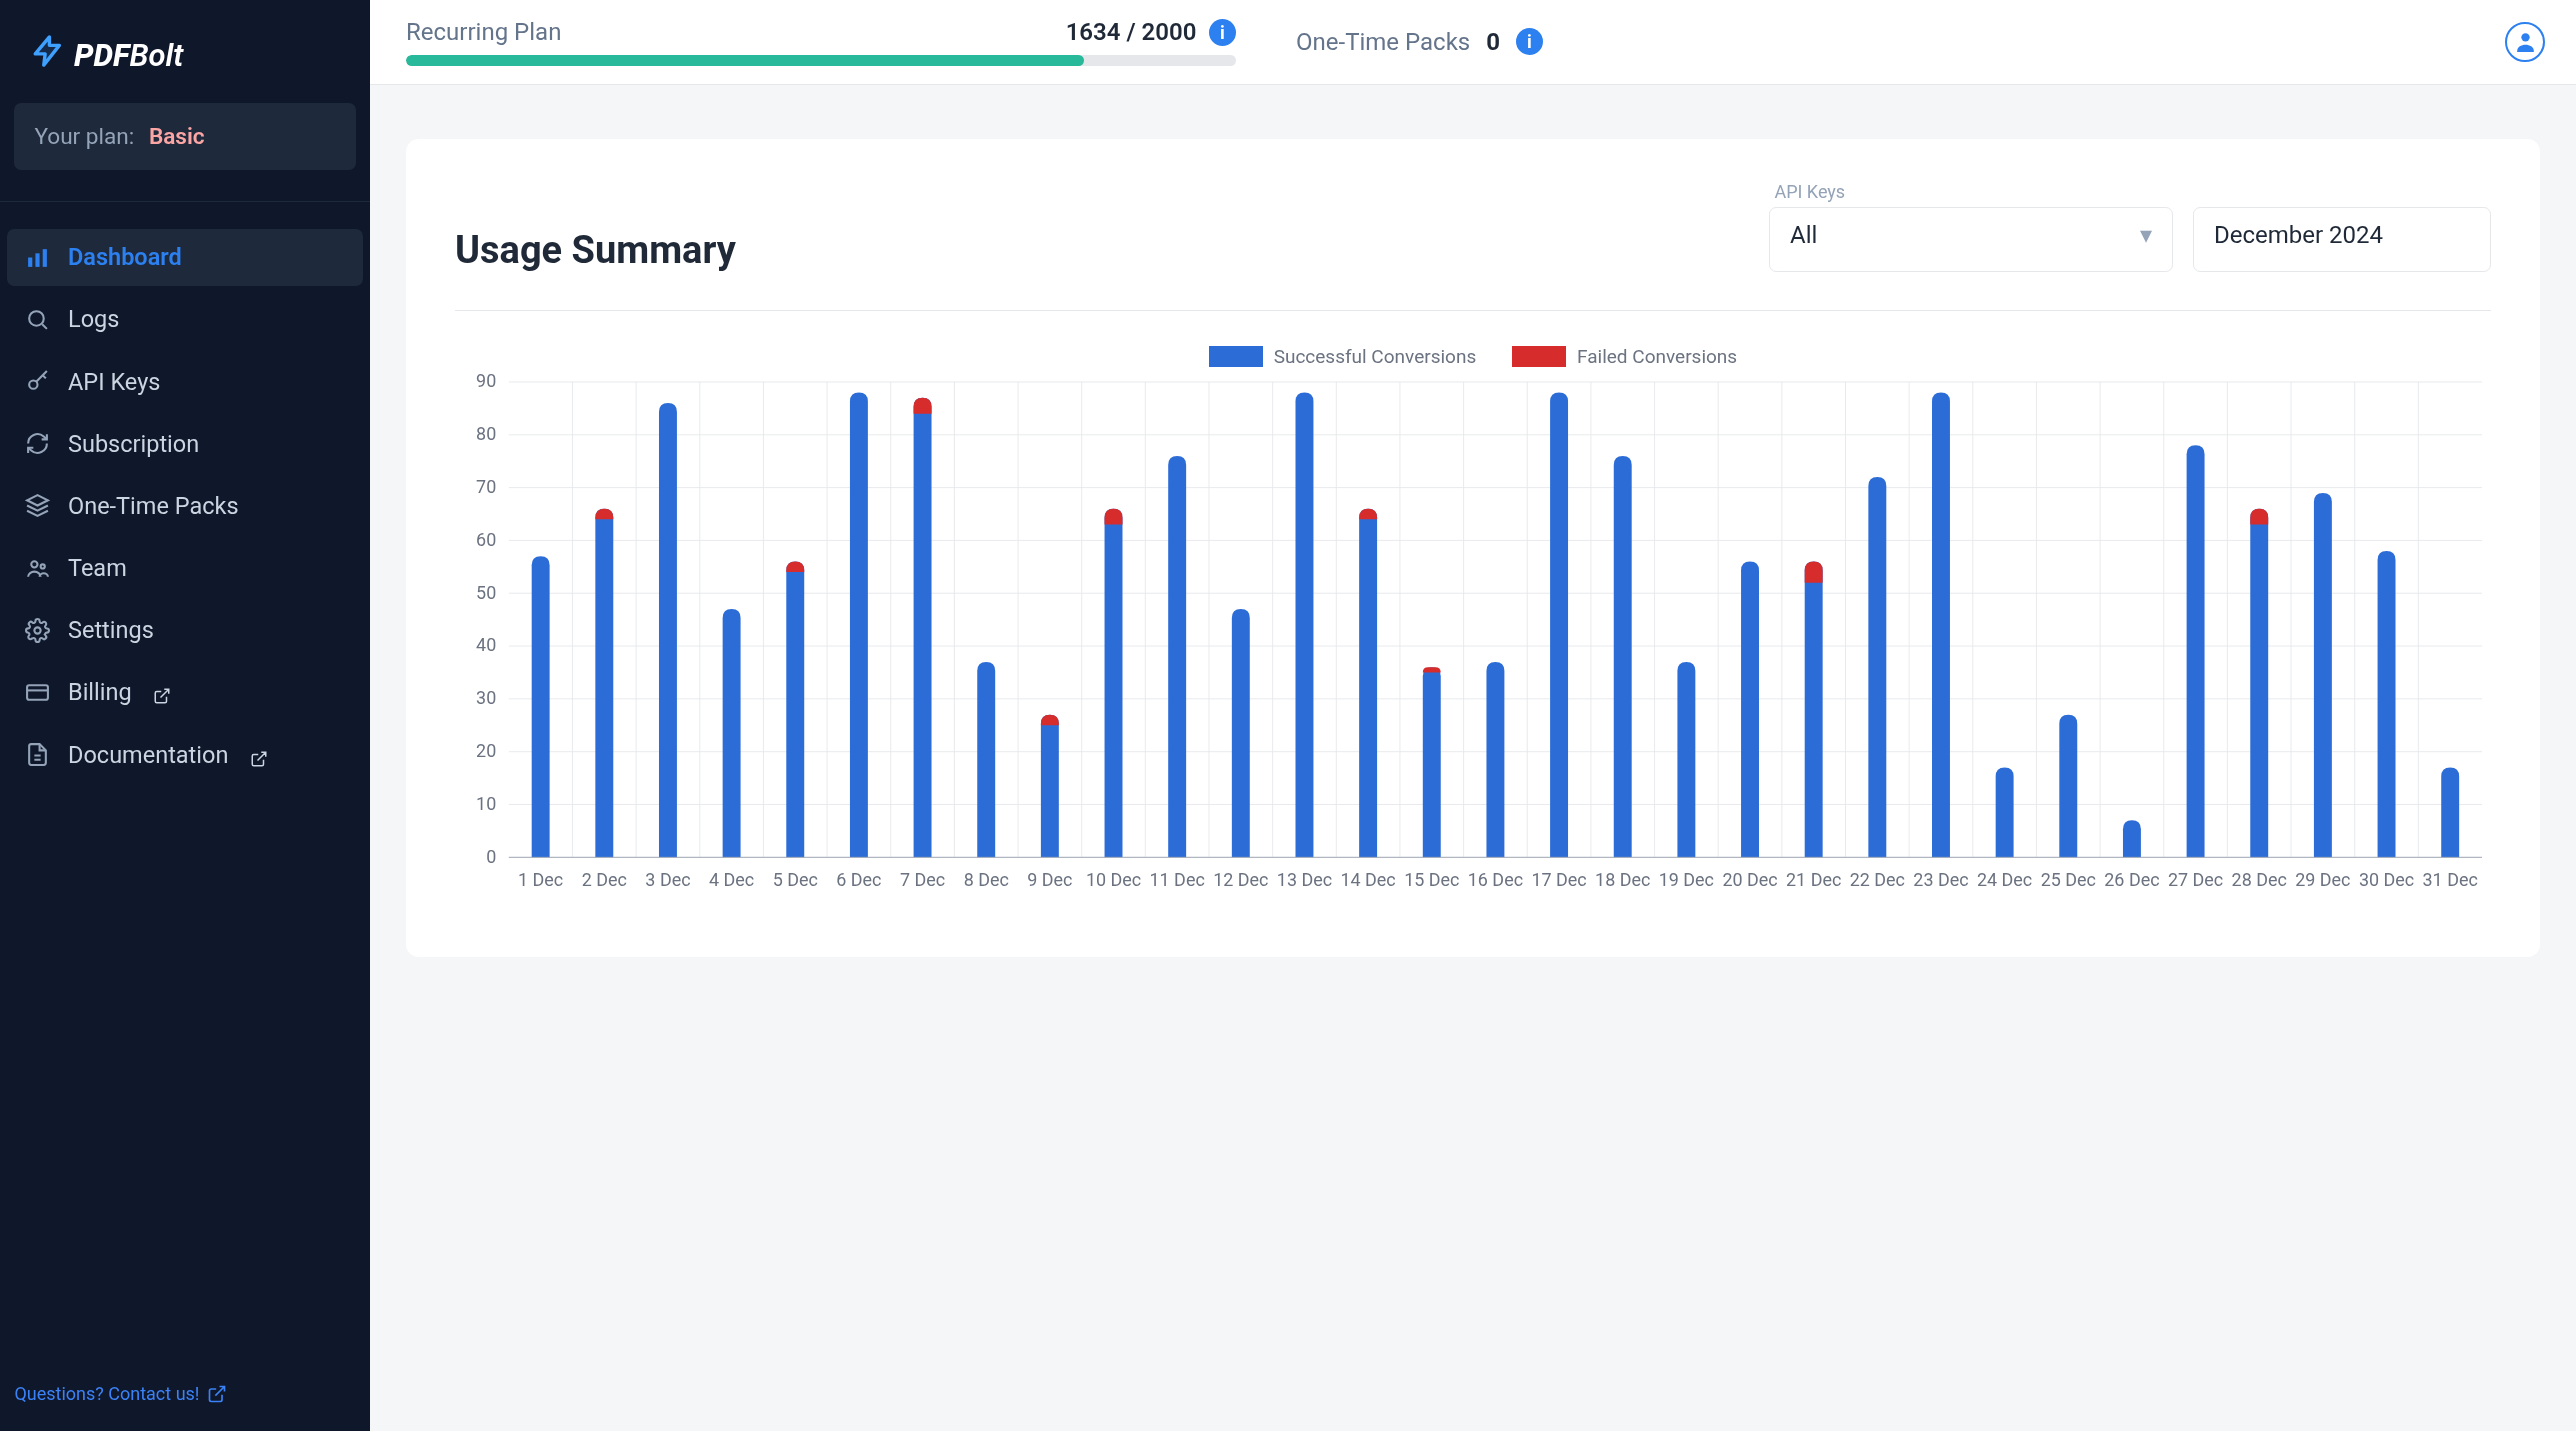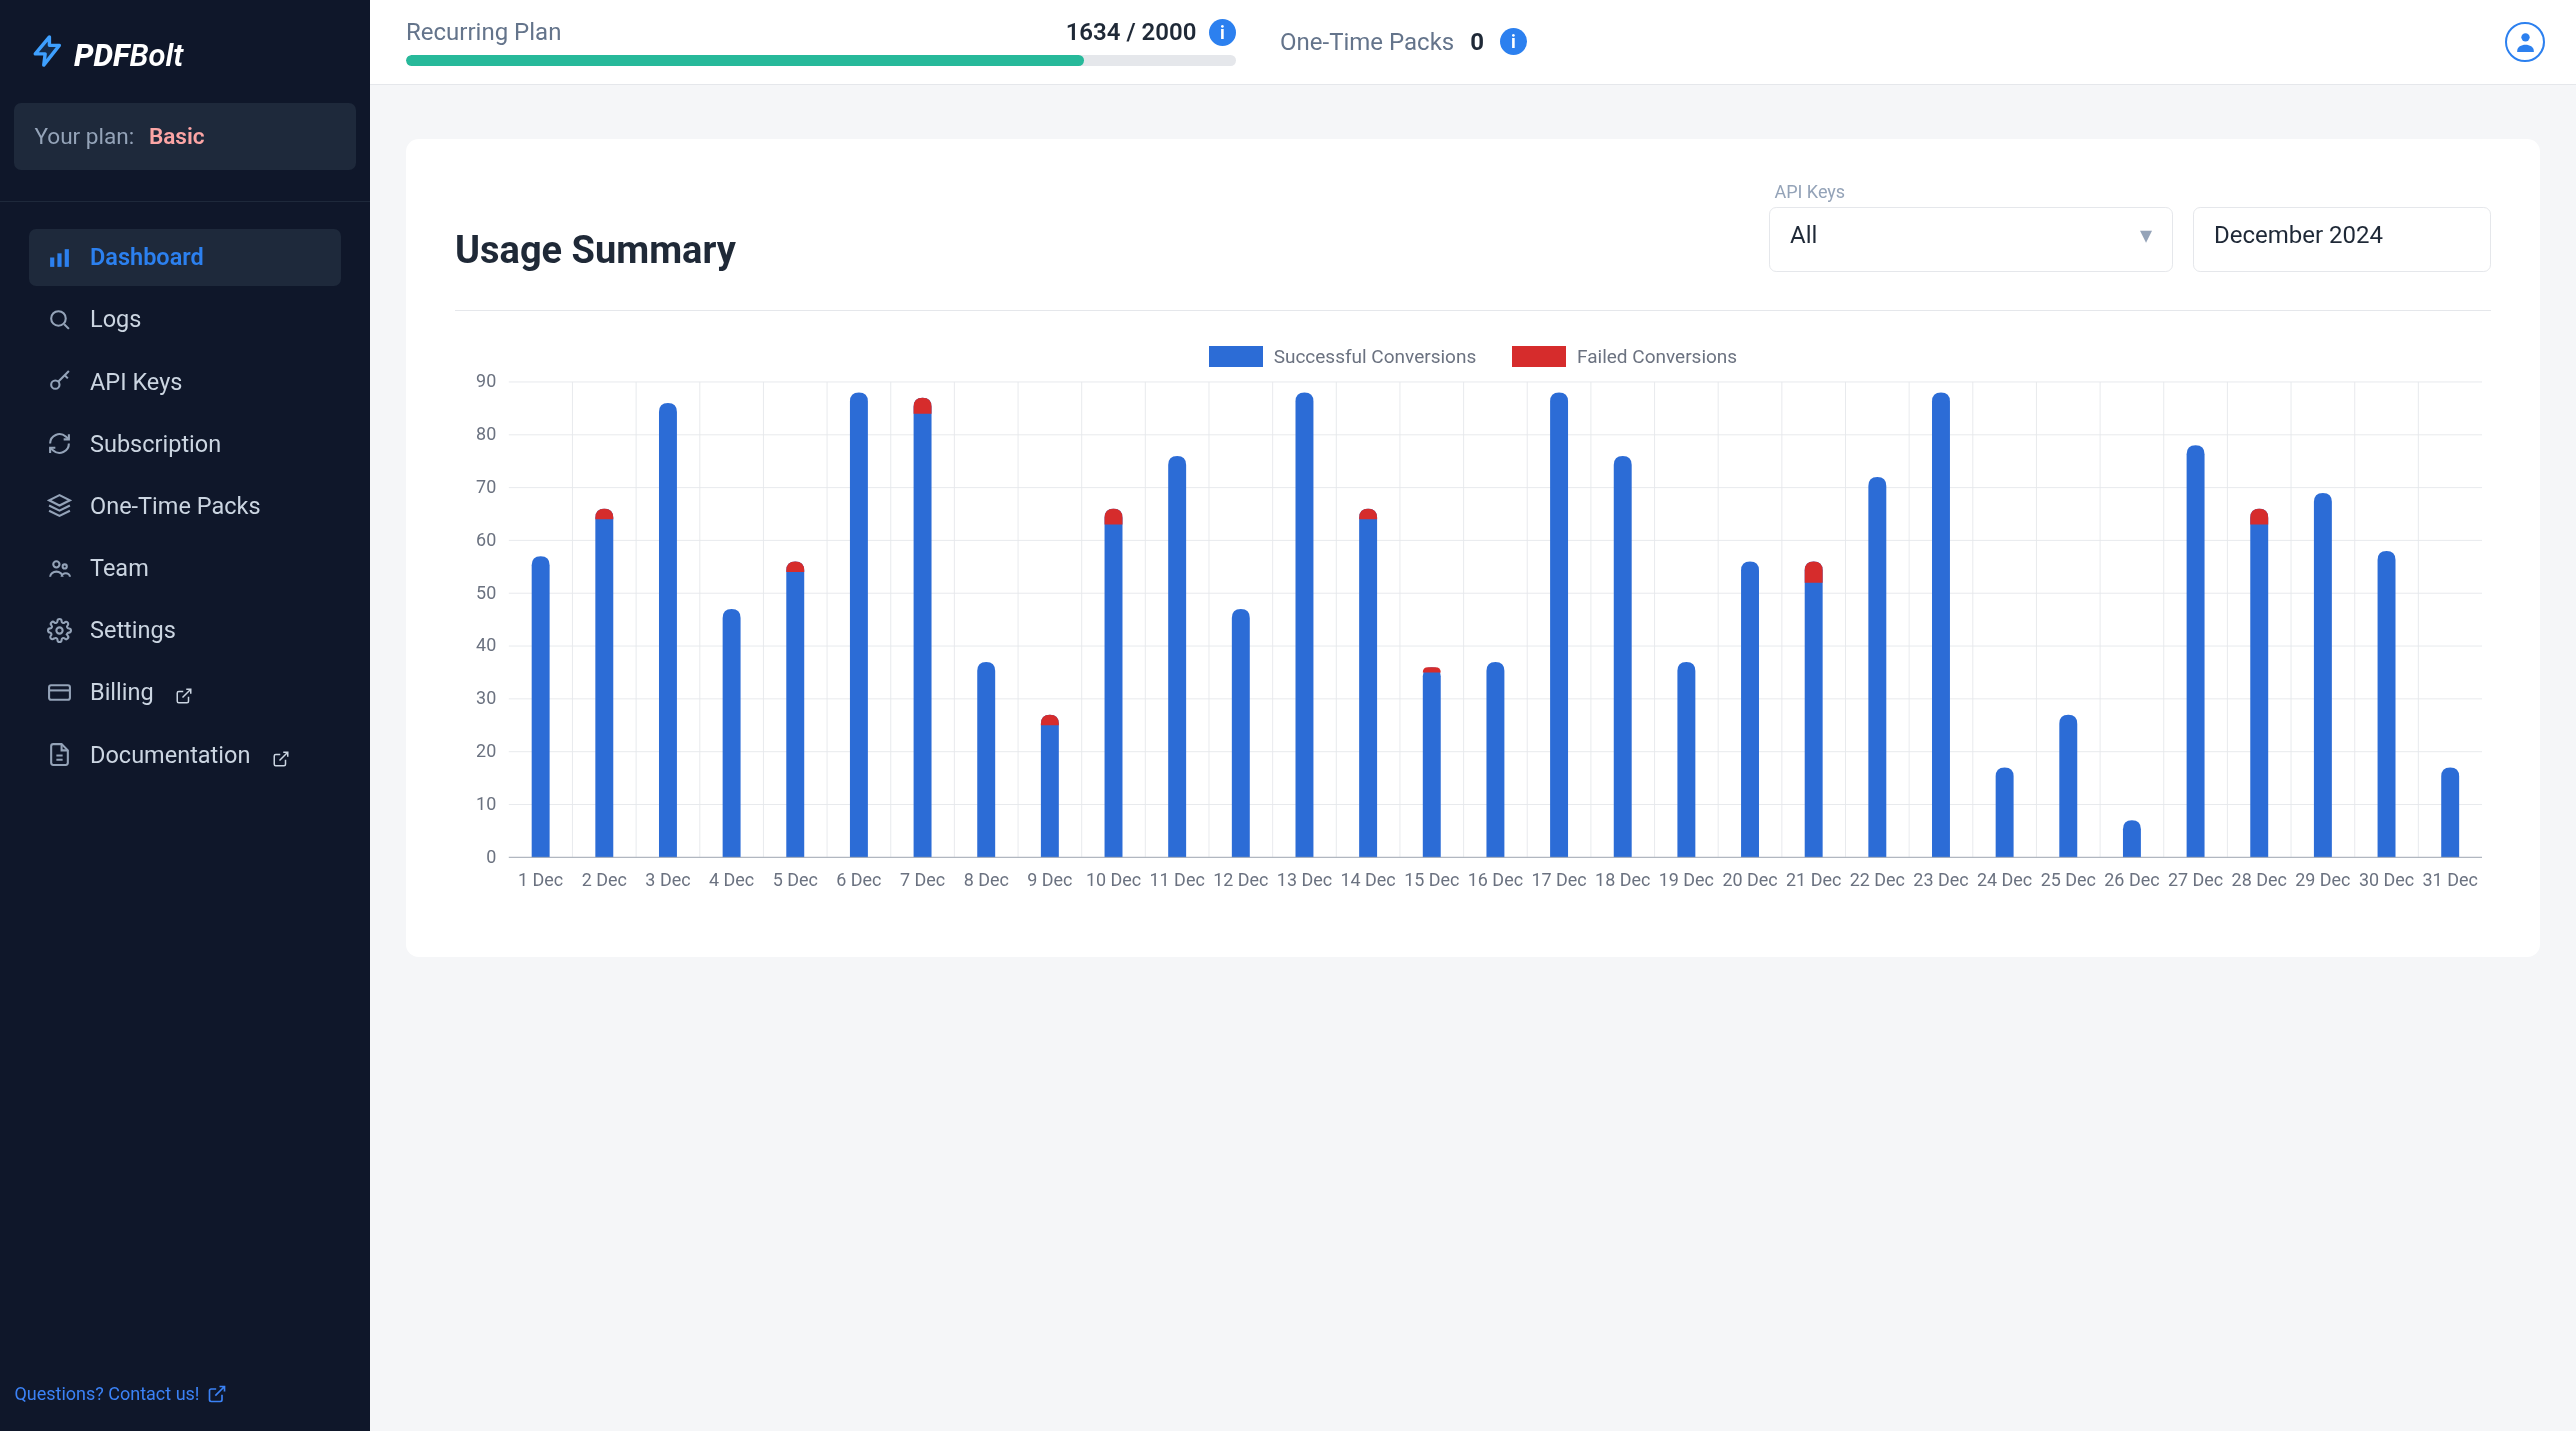--- a/index.html
+++ b/index.html
@@ -34,21 +34,21 @@
     padding: 20px 20px;
     background: #1e293b;
     border-radius: 7.2px;
     font-size: 22.6px;
   }
   .plan-badge .lbl { color: #94a3b8; margin-right: 9px; }
   .plan-badge .val { color: #fca5a5; font-weight: 600; }
 
   .nav-divider { height: 0.9px; background: #1e293b; margin: 0 0 27px; }
 
-  .nav { display: flex; flex-direction: column; gap: 5.4px; padding: 0 29px; }
+  .nav { display: flex; flex-direction: column; gap: 5.4px; padding: 0 7px; }
   .nav-item {
     display: flex;
     align-items: center;
     gap: 18px;
     padding: 14.4px 18px;
     border-radius: 7.2px;
     font-size: 23.5px;
     color: #cbd5e1;
     cursor: pointer;
   }
@@ -73,21 +73,21 @@
   .sidebar-footer .ext-icon svg { width: 100%; height: 100%; }
 
   
   .main { flex: 1; display: flex; flex-direction: column; min-width: 0; }
   .topbar {
     background: #fff;
     border-bottom: 0.9px solid #e5e7eb;
     padding: 18px 31px 18px 36px;
     display: flex;
     align-items: center;
-    gap: 44px;
+    gap: 60px;
   }
   .topbar-block { display: flex; flex-direction: column; gap: 9px; flex-shrink: 0; }
   .topbar-block.recurring { width: 830px; }
   .tb-line1 { display: flex; align-items: center; justify-content: space-between; font-size: 24px; }
   .tb-line1 .title { color: #64748b; }
   .tb-line1 .value { color: #1f2937; font-weight: 600; display: flex; align-items: flex-end; gap: 12.6px; }
   .info-dot {
     width: 27px; height: 27px; border-radius: 50%;
     background: #2c80ef; color: #fff; font-weight: 700;
     display: inline-flex; align-items: center; justify-content: center;

